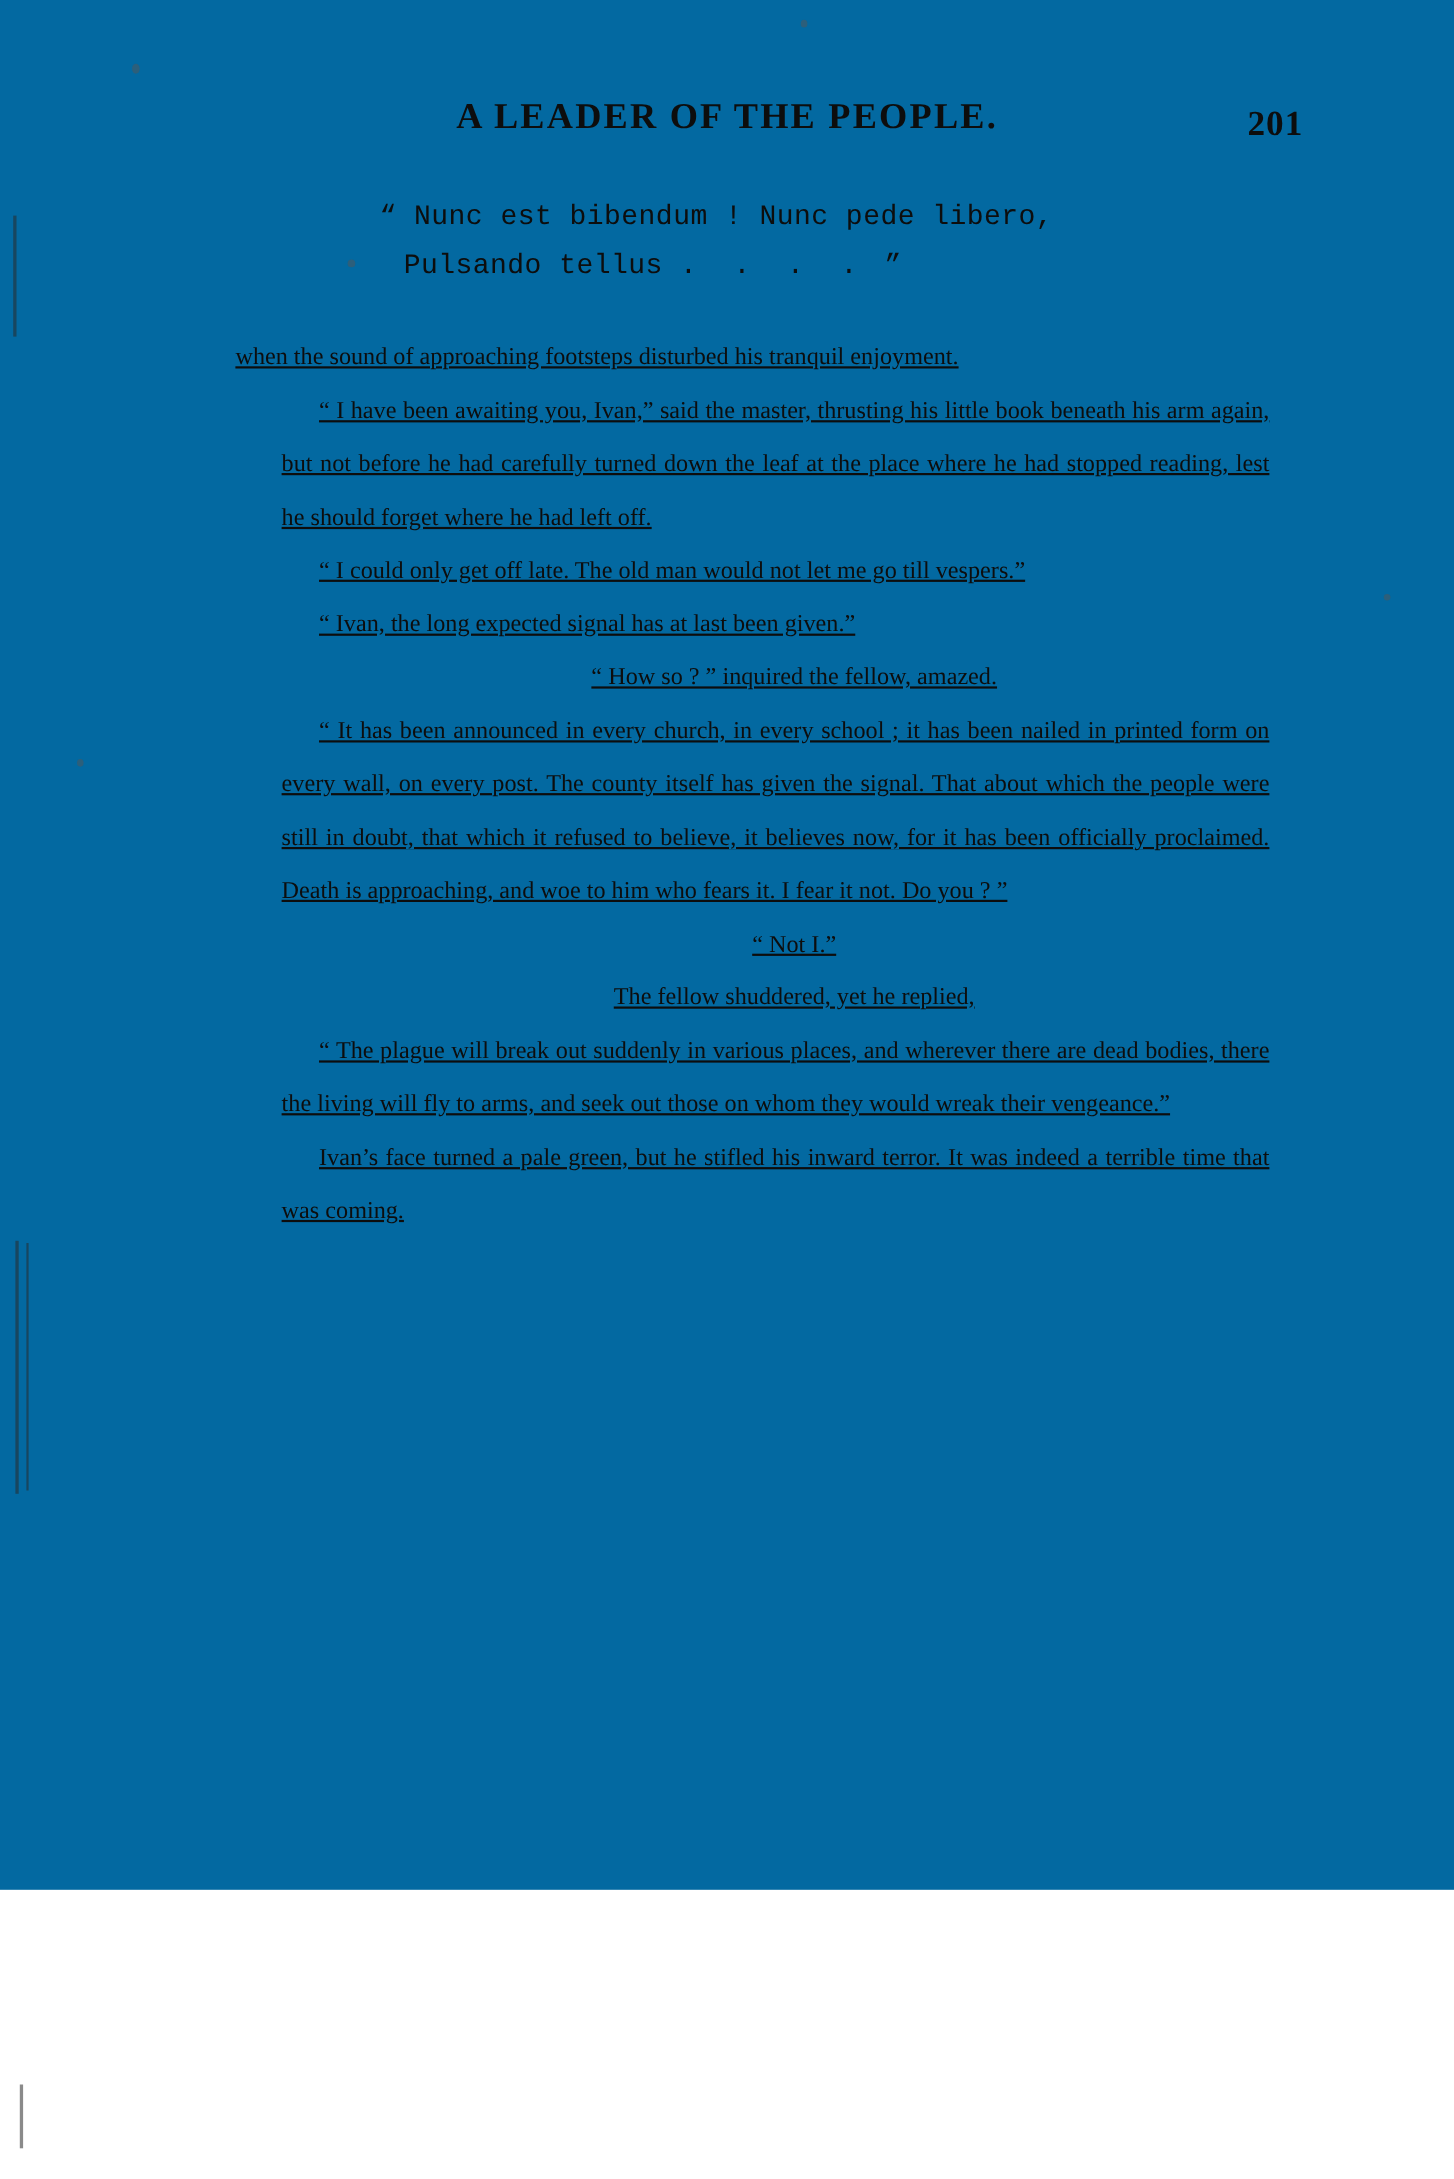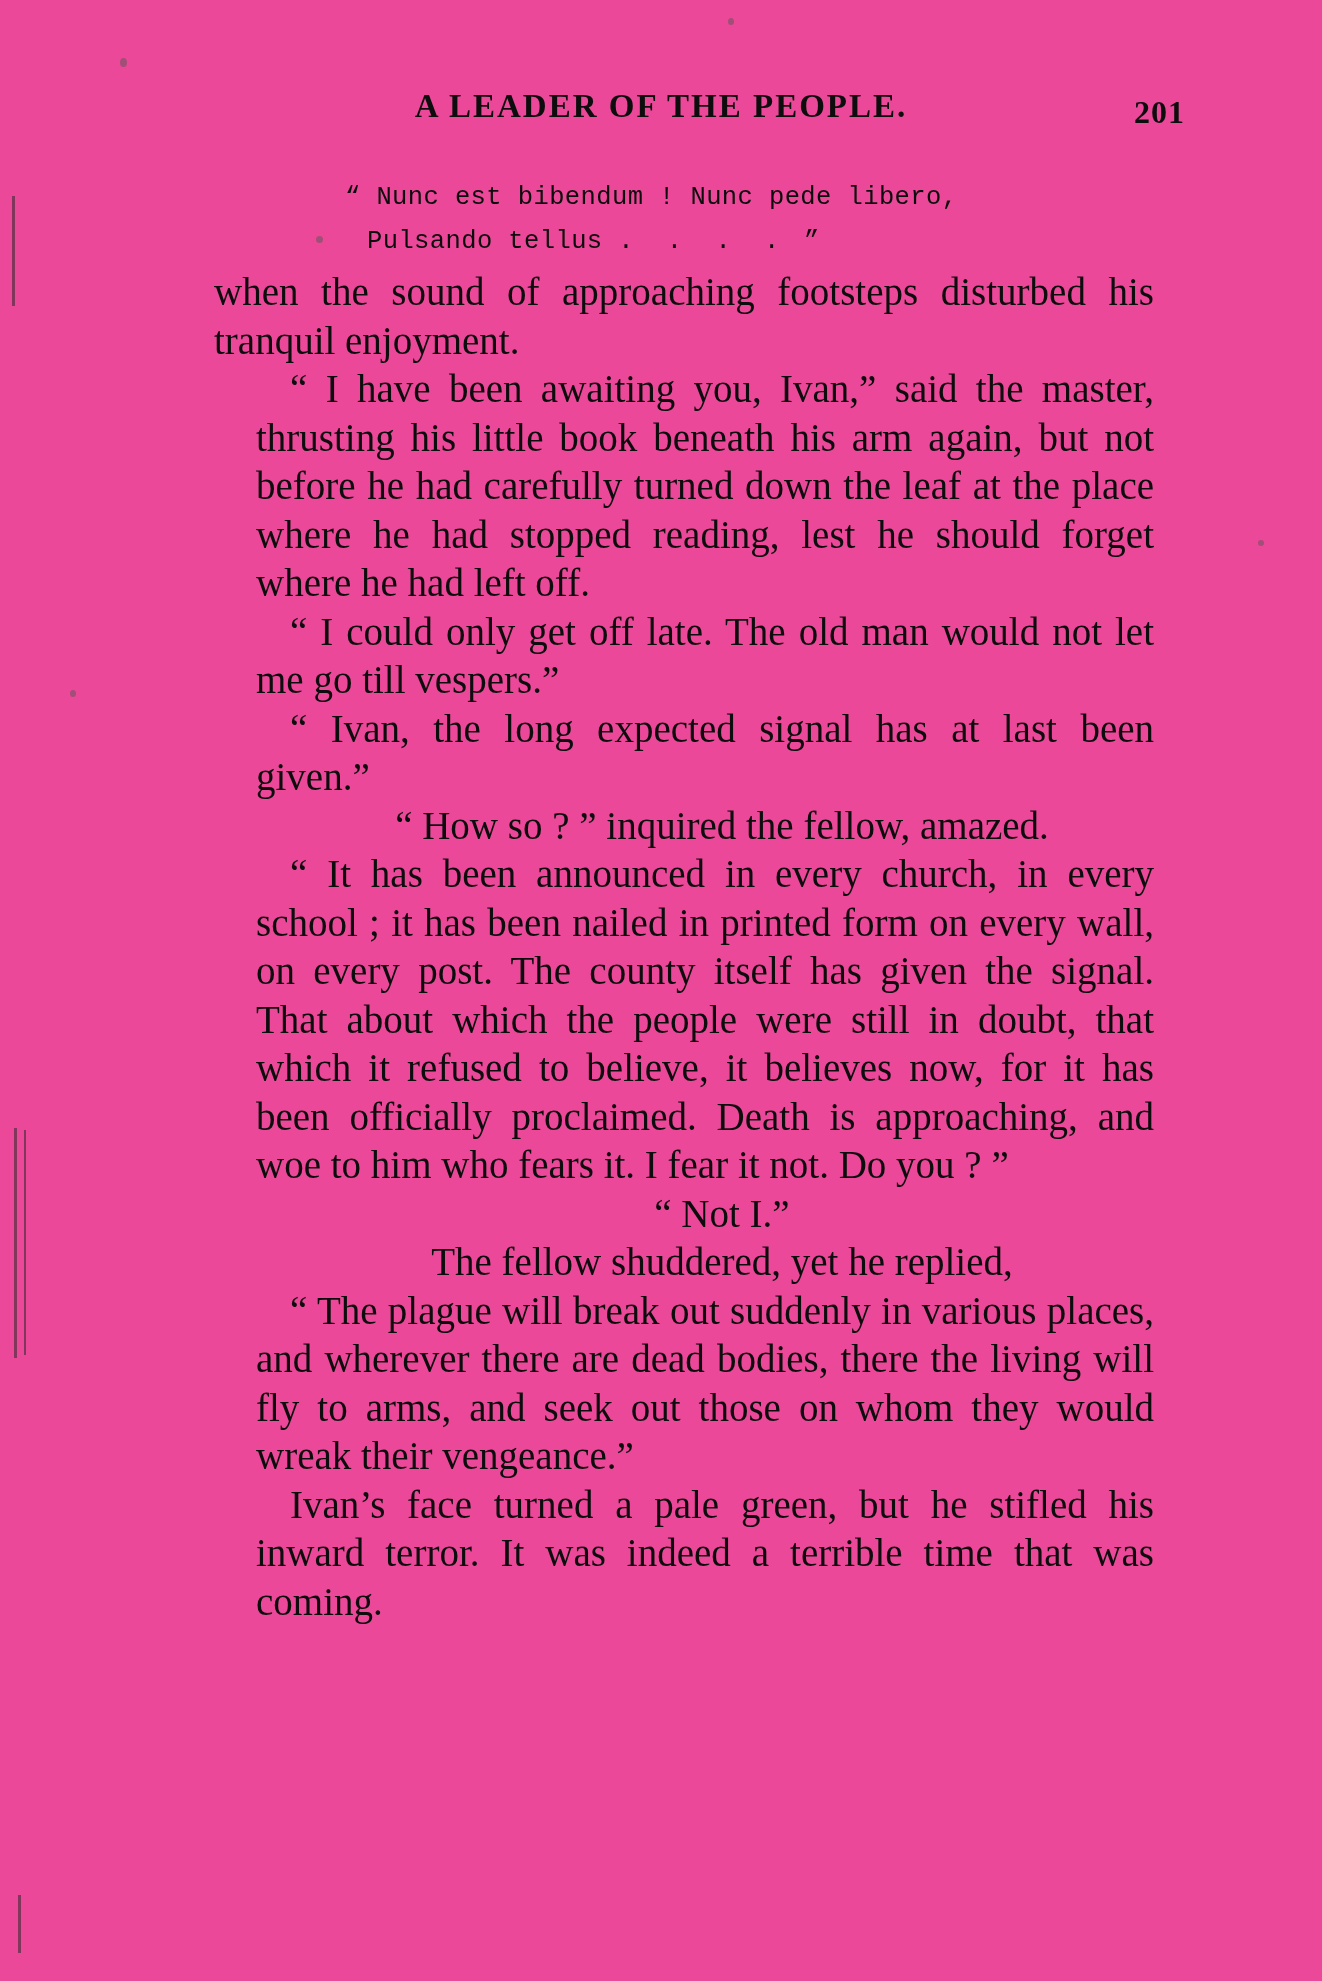--- a/index.html
+++ b/index.html
@@ -12,22 +12,22 @@
     height: 1981px;
     position: relative;
     overflow: hidden;
     font-family: "Liberation Serif", serif;
     color: #0d0d0d;
   }
   .page {
     position: absolute;
     left: 0; top: 0;
     width: 1322px;
-    height: 1981px;
-    background: #ec4899;
+    height: 1718px;
+    background: #0369a1;
   }
   
   .scan-mark {
     position: absolute;
     background: #2a2a2a;
     opacity: 0.55;
   }
   .speck {
     position: absolute;
     background: #555;
@@ -73,27 +73,28 @@
     line-height: 44px;
     font-family: Liberation Mono, monospace;
   }
   .epigraph .l1 { display: block; letter-spacing: 0.4px; }
   .epigraph .l2 { display: block; padding-left: 22px; letter-spacing: 0.4px; }
   .epi-dots { letter-spacing: 9px; }
 
   .body-text {
     position: absolute;
     left: 214px;
-    top: 268px;
+    top: 300px;
     width: 940px;
-    font-size: 39px;
+    font-size: 22px;
     line-height: 48.5px;
     text-align: justify;
     text-justify: inter-word;
     font-family: "Liberation Serif", serif;
+    text-decoration: underline;
   }
   .body-text p {
     margin: 0;
     text-indent: 0;
   }
   .body-text p.ind {
     text-indent: 34px;
     margin-left: 42px;
   }
   .body-text p.nojust {

